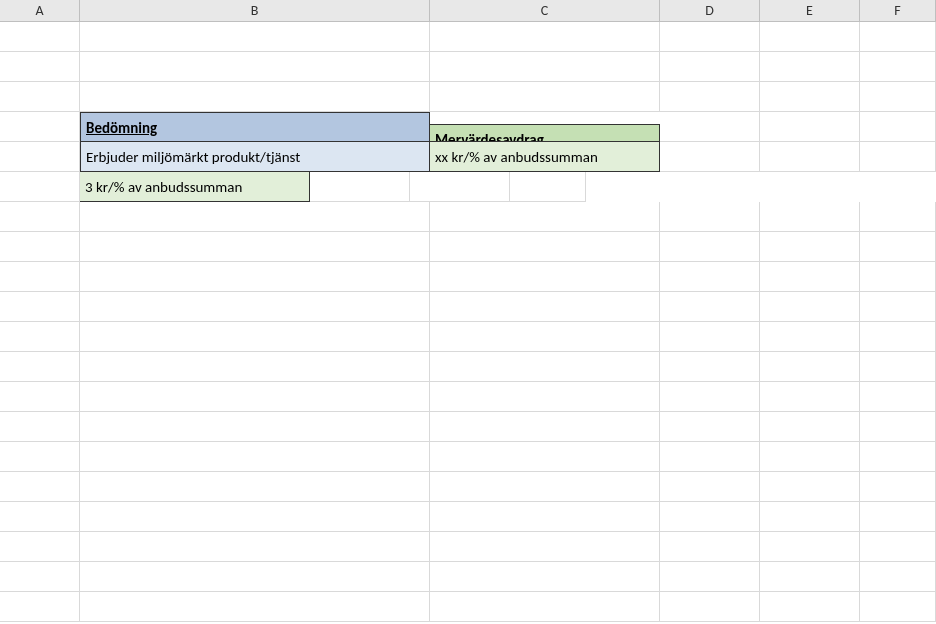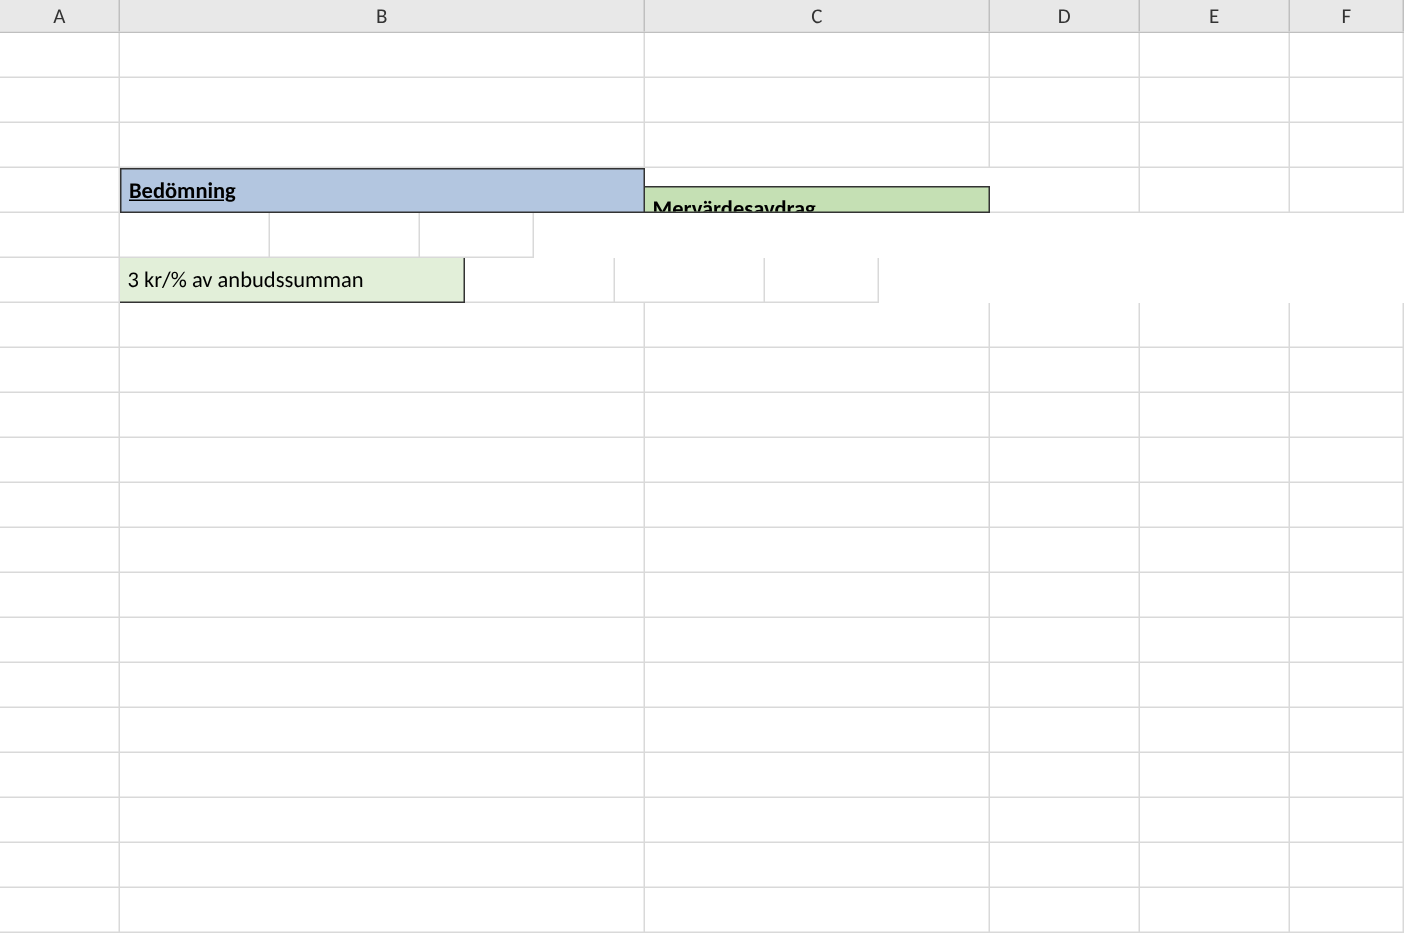--- a/index.html
+++ b/index.html
@@ -133,20 +133,22 @@
       <div class="cell col-A"></div>
       <div class="cell col-B header-blue">Bedömning</div>
       <div class="cell col-C header-green">Mervärdesavdrag</div>
       <div class="cell col-D"></div>
       <div class="cell col-E"></div>
       <div class="cell col-F"></div>
     </div>
 
     <div class="row">
       <div class="cell col-A"></div>
+      <div class="cell col-B data-blue">Erbjuder miljömärkt produkt/tjänst</div>
+      <div class="cell col-C data-green">xx kr/% av anbudssumman</div>
       <div class="cell col-D"></div>
       <div class="cell col-E"></div>
       <div class="cell col-F"></div>
     </div>
 
     <div class="row">
       <div class="cell col-A"></div>
       <div class="cell col-C data-green">3 kr/% av anbudssumman</div>
       <div class="cell col-D"></div>
       <div class="cell col-E"></div>

